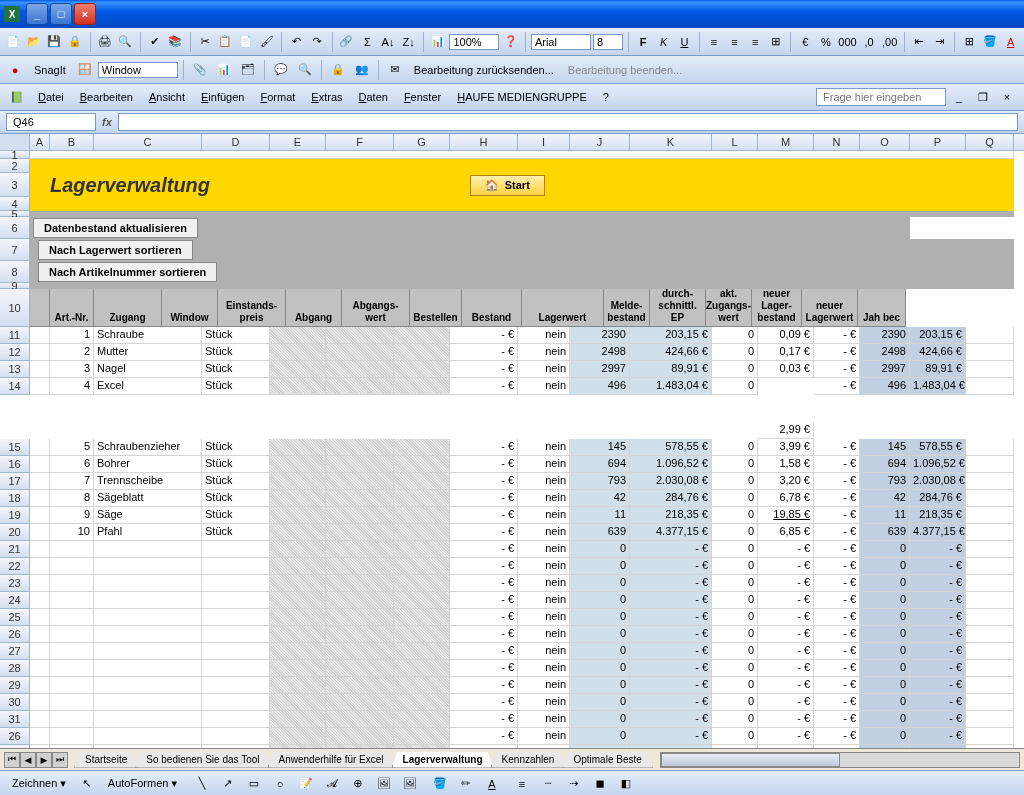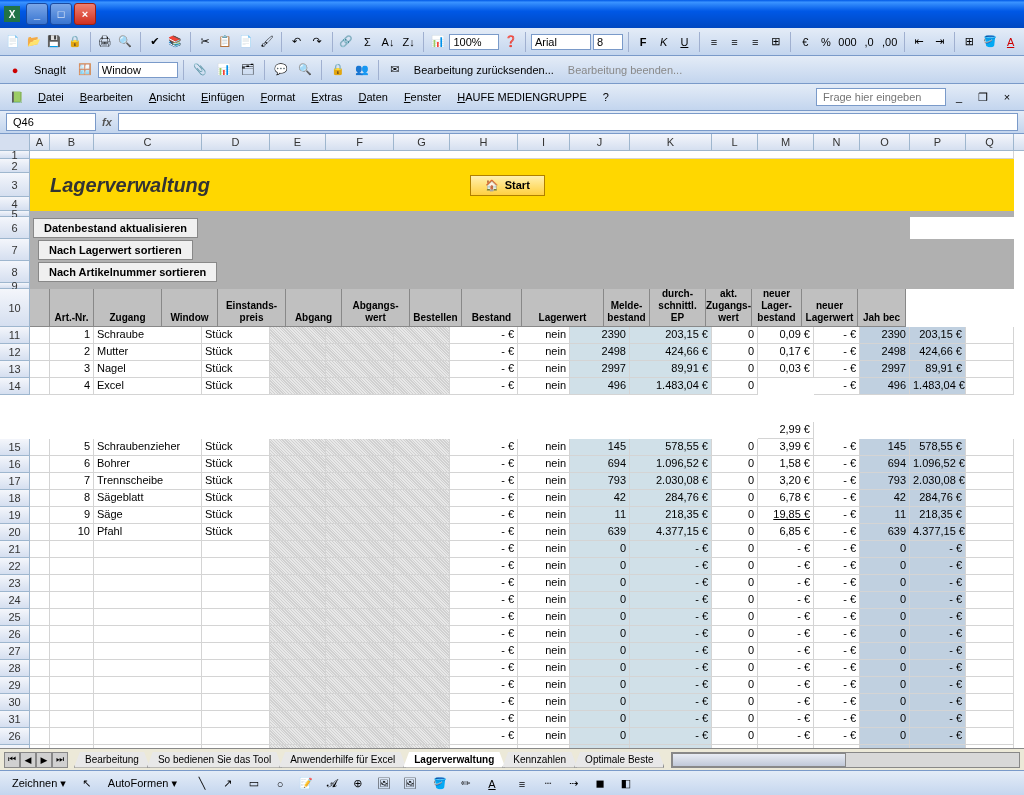--- a/index.html
+++ b/index.html
@@ -760,21 +760,21 @@
 </div>
 
 <div class="sheet-tabs">
   <div class="tab-nav">
     <div class="tab-nav-btn">⏮</div>
     <div class="tab-nav-btn">◀</div>
     <div class="tab-nav-btn">▶</div>
     <div class="tab-nav-btn">⏭</div>
   </div>
   <div id="tabs" style="display:flex">
-      <div class="sheet-tab">Bearbeitung</div>
+      <div class="sheet-tab">Startseite</div>
       <div class="sheet-tab">So bedienen Sie das Tool</div>
       <div class="sheet-tab">Anwenderhilfe für Excel</div>
       <div class="sheet-tab active">Lagerverwaltung</div>
       <div class="sheet-tab">Kennzahlen</div>
       <div class="sheet-tab">Optimale Beste</div>
     </div>
   <div class="hscroll">
     <div class="hscroll-thumb"></div>
   </div>
 </div>

